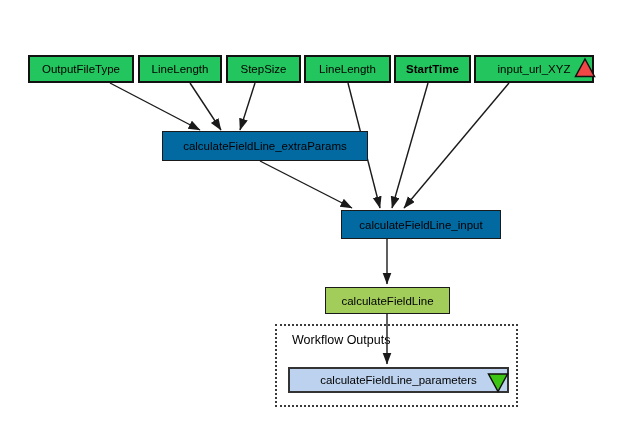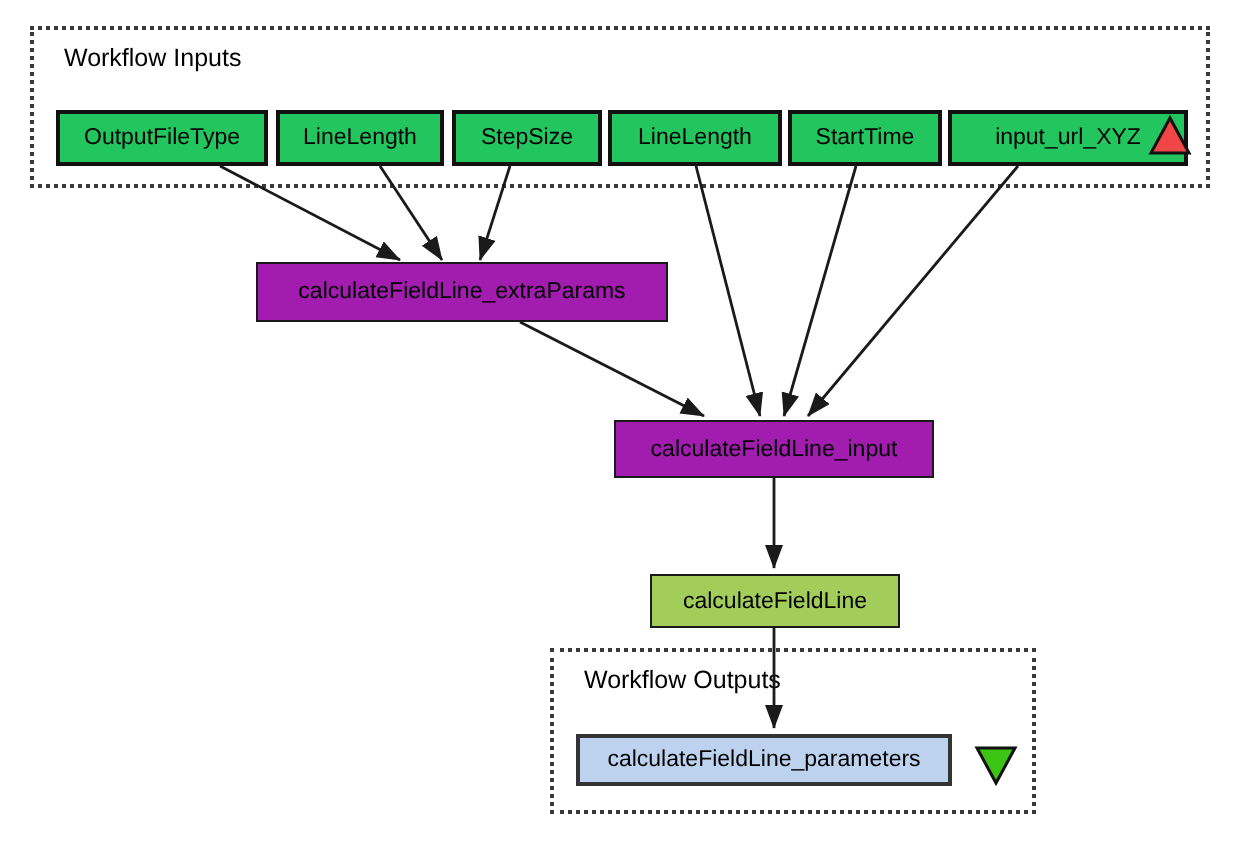--- a/index.html
+++ b/index.html
@@ -5,21 +5,21 @@
   html,body{margin:0;padding:0;background:#ffffff;}
   body{font-family:"Liberation Sans","DejaVu Sans",sans-serif;color:#000;}
   .canvas{position:relative;width:621px;height:421px;background:#fff;overflow:hidden;}
   .edges{position:absolute;left:0;top:0;z-index:2;pointer-events:none;}
   .edge{stroke:#1a1a1a;stroke-width:1.4;}
   .group-box{position:absolute;border:2px dotted #3a3a3a;z-index:1;background:transparent;}
   .group-label{position:absolute;left:15px;top:7px;font-size:12.5px;white-space:nowrap;}
   .node{position:absolute;z-index:3;box-sizing:border-box;display:flex;align-items:center;
         justify-content:center;font-size:11.5px;white-space:nowrap;text-align:center;}
   .port-input{background:#22c55e;border:2px solid #111;}
-  .processor{background:#a21caf;border:1.6px solid #1a1a1a;}
+  .processor{background:#0369a1;border:1.6px solid #1a1a1a;margin-left:34px;}
   .service{background:#A2CD5A;border:1.6px solid #1a1a1a;}
   .port-output{background:#BCD2EE;border:2px solid #333;}
   .marker-tri{position:absolute;z-index:3;}
 </style>
 </head>
 <body>
 
 <div class="canvas">
 
   <svg id="edges-layer" class="edges" width="621" height="421">
@@ -32,44 +32,41 @@
       <line x1="190" y1="83" x2="221" y2="130" class="edge" marker-end="url(#arrowhead)"></line>
       <line x1="255" y1="83" x2="240" y2="130" class="edge" marker-end="url(#arrowhead)"></line>
       <line x1="260" y1="161" x2="352" y2="208" class="edge" marker-end="url(#arrowhead)"></line>
       <line x1="348" y1="83" x2="380" y2="208" class="edge" marker-end="url(#arrowhead)"></line>
       <line x1="428" y1="83" x2="392" y2="208" class="edge" marker-end="url(#arrowhead)"></line>
       <line x1="509" y1="83" x2="404" y2="208" class="edge" marker-end="url(#arrowhead)"></line>
       <line x1="387" y1="239" x2="387" y2="284" class="edge" marker-end="url(#arrowhead)"></line>
       <line x1="387" y1="314" x2="387" y2="364" class="edge" marker-end="url(#arrowhead)"></line>
     </svg>
 
-  <div class="group-box" style="left:15px;top:13px;width:586px;height:77px;">
-    <span class="group-label">Workflow Inputs</span>
-  </div>
 
   <div class="node port-input" style="left:28px;top:55px;width:106px;height:28px;">OutputFileType</div>
   <div class="node port-input" style="left:138px;top:55px;width:84px;height:28px;">LineLength</div>
   <div class="node port-input" style="left:226px;top:55px;width:75px;height:28px;">StepSize</div>
   <div class="node port-input" style="left:304px;top:55px;width:87px;height:28px;">LineLength</div>
-  <div class="node port-input" style="left:394px;top:55px;width:77px;height:28px;">StartTime</div>
+  <div class="node port-input" style="left:394px;top:55px;width:77px;height:28px;font-weight:bold;">StartTime</div>
   <div class="node port-input" style="left:474px;top:55px;width:120px;height:28px;">input_url_XYZ</div>
 
   <svg class="marker-tri" style="left:574px;top:57px;" width="22" height="22">
     <polygon points="11,2 1.5,19.5 20.5,19.5" stroke-width="1.5" stroke="#111" fill="#F04646"></polygon>
   </svg>
 
   <div class="node processor" style="left:128px;top:131px;width:206px;height:30px;">calculateFieldLine_extraParams</div>
 
   <div class="node service" style="left:325px;top:287px;width:125px;height:27px;">calculateFieldLine</div>
 
   <div class="node processor" style="left:307px;top:210px;width:160px;height:29px;">calculateFieldLine_input</div>
 
   <div class="group-box" style="left:275px;top:324px;width:239px;height:79px;">
     <span class="group-label">Workflow Outputs</span>
   </div>
 
-  <div class="node port-output" style="left:288px;top:367px;width:188px;height:26px;">calculateFieldLine_parameters</div>
+  <div class="node port-output" style="left:288px;top:367px;width:221px;height:26px;">calculateFieldLine_parameters</div>
 
   <svg class="marker-tri" style="left:487px;top:372px;" width="22" height="22">
     <polygon points="1.5,2 20.5,2 11,19.5" stroke-width="1.5" stroke="#111" fill="#3CC514"></polygon>
   </svg>
 
 </div>
 
 </body></html>

